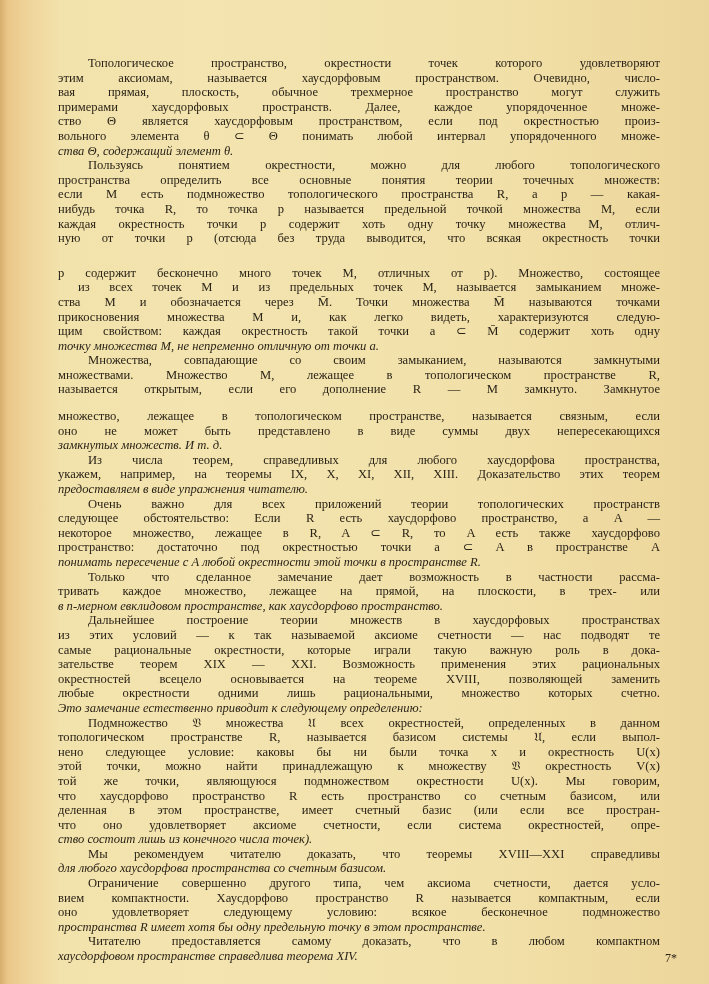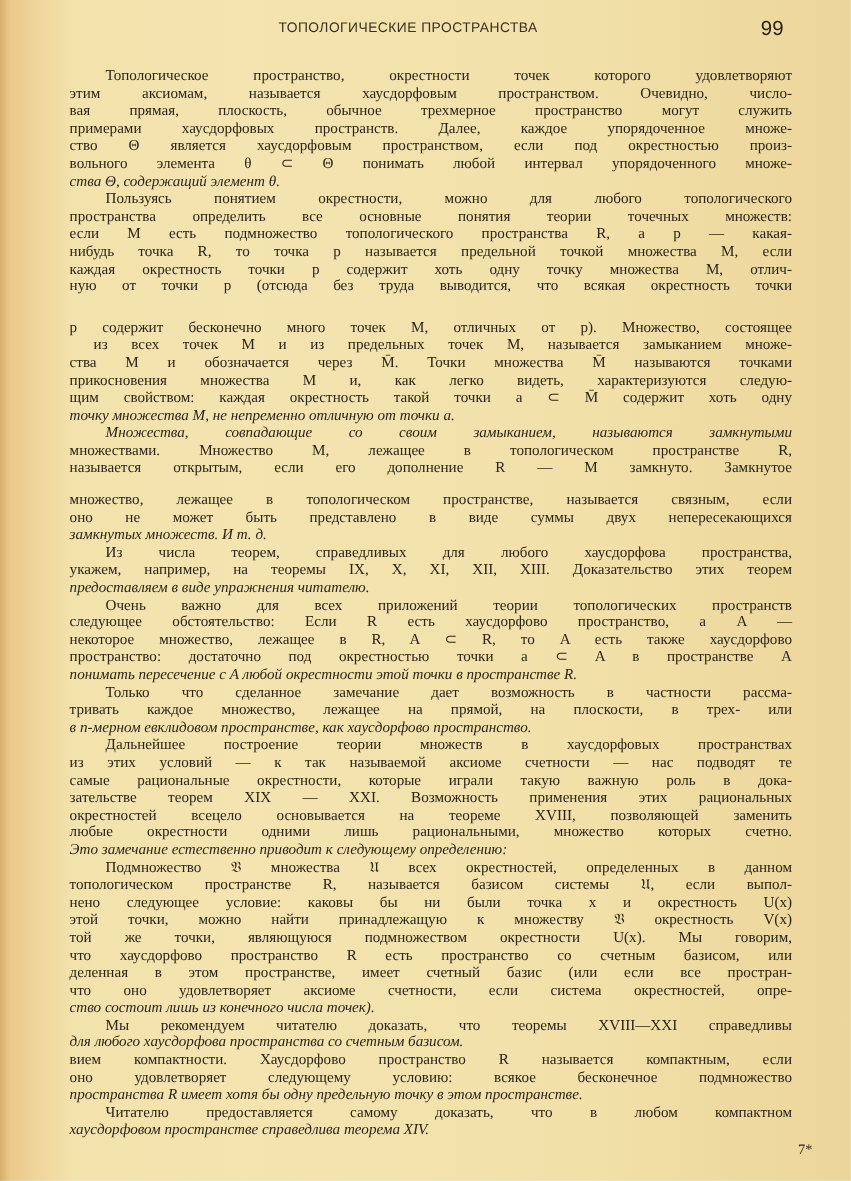--- a/index.html
+++ b/index.html
@@ -37,24 +37,20 @@
     position: absolute; left: 0; top: 0; width: 8px; height: 984px;
     background: linear-gradient(to right, rgba(160,110,40,0.25), rgba(160,110,40,0));
   }
 </style>
 </head>
 <body>
 
 <div class="page">
   <div class="edge-shadow"></div>
 
-  <div class="header">
-    <span class="running-title">ТОПОЛОГИЧЕСКИЕ ПРОСТРАНСТВА</span>
-    <span class="page-number">99</span>
-  </div>
 
   <div class="body-text" id="body-text">
       <div class="para">
         <span class="line" style="text-indent: 30px;">Топологическое пространство, окрестности точек которого удовлетворяют</span>
         <span class="line" style="text-indent: 0px;">этим аксиомам, называется хаусдорфовым пространством. Очевидно, число-</span>
         <span class="line" style="text-indent: 0px;">вая прямая, плоскость, обычное трехмерное пространство могут служить</span>
         <span class="line" style="text-indent: 0px;">примерами хаусдорфовых пространств. Далее, каждое упорядоченное множе-</span>
         <span class="line" style="text-indent: 0px;">ство Θ является хаусдорфовым пространством, если под окрестностью произ-</span>
         <span class="line" style="text-indent: 0px;">вольного элемента θ ⊂ Θ понимать любой интервал упорядоченного множе-</span>
         <span class="line last" style="text-indent: 0px;">ства Θ, содержащий элемент θ.</span>
@@ -67,21 +63,21 @@
         <span class="line" style="text-indent: 0px;">каждая окрестность точки p содержит хоть одну точку множества M, отлич-</span>
         <span class="line" style="text-indent: 0px;">ную от точки p (отсюда без труда выводится, что всякая окрестность точки</span>
         <span class="line" style="text-indent: 0px; margin-top: 20px;">p содержит бесконечно много точек M, отличных от p). Множество, состоящее</span>
         <span class="line" style="text-indent: 0px; margin-left: 20px;">из всех точек M и из предельных точек M, называется замыканием множе-</span>
         <span class="line" style="text-indent: 0px;">ства M и обозначается через M̄. Точки множества M̄ называются точками</span>
         <span class="line" style="text-indent: 0px;">прикосновения множества M и, как легко видеть, характеризуются следую-</span>
         <span class="line" style="text-indent: 0px;">щим свойством: каждая окрестность такой точки a ⊂ M̄ содержит хоть одну</span>
         <span class="line last" style="text-indent: 0px;">точку множества M, не непременно отличную от точки a.</span>
       </div>
       <div class="para">
-        <span class="line" style="text-indent: 30px; font-style: italic;">Множества, совпадающие со своим замыканием, называются замкнутыми</span>
+        <span class="line" style="text-indent: 30px;">Множества, совпадающие со своим замыканием, называются замкнутыми</span>
         <span class="line" style="text-indent: 0px;">множествами. Множество M, лежащее в топологическом пространстве R,</span>
         <span class="line" style="text-indent: 0px;">называется открытым, если его дополнение R — M замкнуто. Замкнутое</span>
         <span class="line" style="text-indent: 0px; margin-top: 12px;">множество, лежащее в топологическом пространстве, называется связным, если</span>
         <span class="line" style="text-indent: 0px;">оно не может быть представлено в виде суммы двух непересекающихся</span>
         <span class="line last" style="text-indent: 0px;">замкнутых множеств. И т. д.</span>
       </div>
       <div class="para">
         <span class="line" style="text-indent: 30px;">Из числа теорем, справедливых для любого хаусдорфова пространства,</span>
         <span class="line" style="text-indent: 0px;">укажем, например, на теоремы IX, X, XI, XII, XIII. Доказательство этих теорем</span>
         <span class="line last" style="text-indent: 0px;">предоставляем в виде упражнения читателю.</span>
@@ -116,20 +112,21 @@
         <span class="line" style="text-indent: 0px;">что хаусдорфово пространство R есть пространство со счетным базисом, или</span>
         <span class="line" style="text-indent: 0px;">деленная в этом пространстве, имеет счетный базис (или если все простран-</span>
         <span class="line" style="text-indent: 0px;">что оно удовлетворяет аксиоме счетности, если система окрестностей, опре-</span>
         <span class="line last" style="text-indent: 0px;">ство состоит лишь из конечного числа точек).</span>
       </div>
       <div class="para">
         <span class="line" style="text-indent: 30px;">Мы рекомендуем читателю доказать, что теоремы XVIII—XXI справедливы</span>
         <span class="line last" style="text-indent: 0px;">для любого хаусдорфова пространства со счетным базисом.</span>
       </div>
       <div class="para">
+        <span class="line" style="text-indent: 30px;">Ограничение совершенно другого типа, чем аксиома счетности, дается усло-</span>
         <span class="line" style="text-indent: 0px;">вием компактности. Хаусдорфово пространство R называется компактным, если</span>
         <span class="line" style="text-indent: 0px;">оно удовлетворяет следующему условию: всякое бесконечное подмножество</span>
         <span class="line last" style="text-indent: 0px;">пространства R имеет хотя бы одну предельную точку в этом пространстве.</span>
       </div>
       <div class="para">
         <span class="line" style="text-indent: 30px;">Читателю предоставляется самому доказать, что в любом компактном</span>
         <span class="line last" style="text-indent: 0px;">хаусдорфовом пространстве справедлива теорема XIV.</span>
       </div>
     </div>
 

